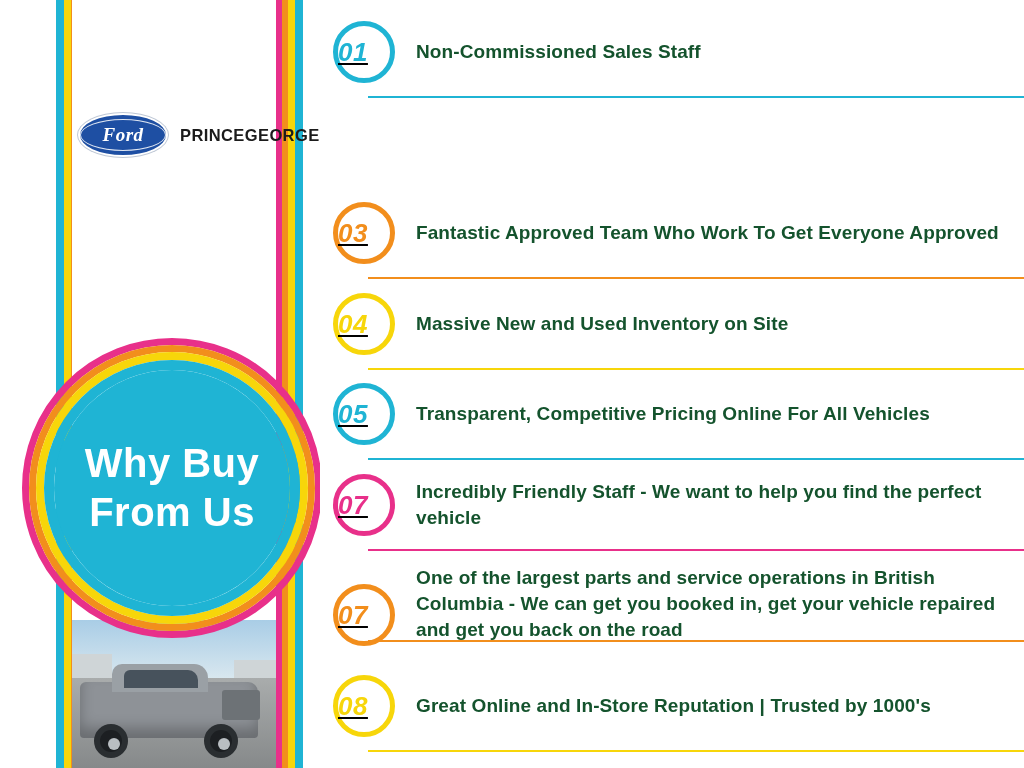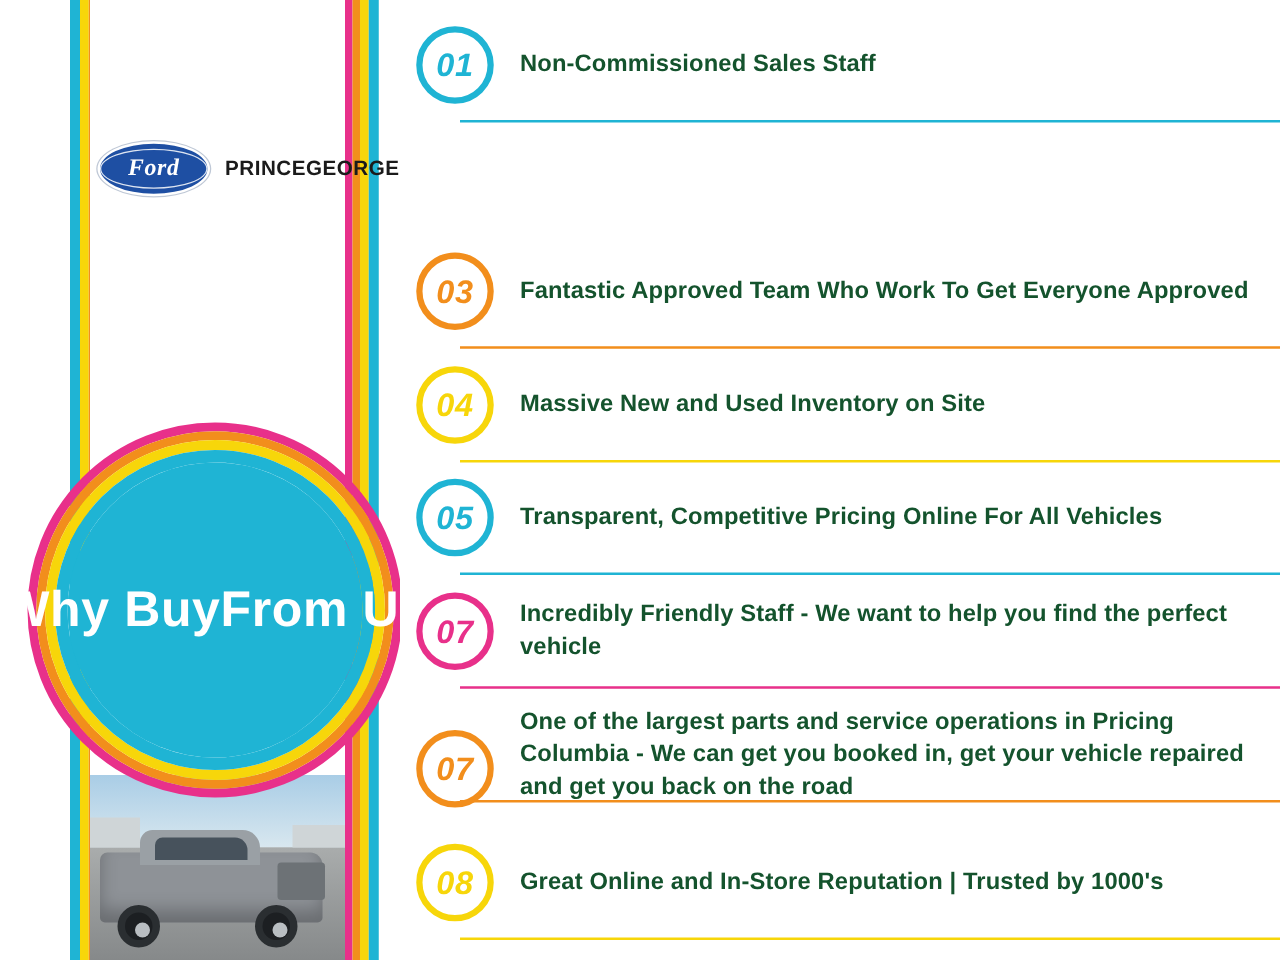--- a/index.html
+++ b/index.html
@@ -117,21 +117,21 @@
 
   .badge-core {
     position: absolute;
     left: 32px;
     top: 32px;
     width: 236px;
     height: 236px;
     border-radius: 50%;
     background: #1fb4d4;
     display: flex;
-    flex-direction: row;
+    flex-direction: column;
     align-items: center;
     justify-content: center;
     color: #ffffff;
   }
 
   .badge-core .l1, .badge-core .l2 {
     font-size: 40px;
     font-weight: bold;
     letter-spacing: .5px;
     line-height: 1.22;
@@ -229,21 +229,22 @@
     left: 13px;
     top: 9px;
     width: 62px;
     height: 62px;
     border-radius: 50%;
     background: #ffffff;
     border: 5px solid #404040;
     box-sizing: border-box;
     display: flex;
     align-items: center;
-    justify-content: center;
+    justify-content: flex-start;
+    text-decoration: underline;
   }
 
   .num-badge span {
     font-family: "Liberation Sans", sans-serif;
     font-weight: bold;
     font-style: italic;
     font-size: 26px;
     letter-spacing: .5px;
   }
 
@@ -369,21 +370,21 @@
         <span style="color:#e8308a;">07</span>
       </div>
       <div class="item-text">Incredibly Friendly Staff - We want to help you find the perfect vehicle</div>
       <div class="rule" style="background:#e8308a;"></div>
     </div>
 
     <div class="item" style="top:556px;">
       <div class="num-badge" style="border-color:#f28e1c; top:28px;">
         <span style="color:#f28e1c;">07</span>
       </div>
-      <div class="item-text" style="top:16px;height:64px;">One of the largest parts and service operations in Pricing Columbia - We can get you booked in, get your vehicle repaired and get you back on the road</div>
+      <div class="item-text" style="top:16px;height:64px;">One of the largest parts and service operations in British Columbia - We can get you booked in, get your vehicle repaired and get you back on the road</div>
       <div class="rule" style="background:#f28e1c;"></div>
     </div>
 
     <div class="item" style="top:666px;">
       <div class="num-badge" style="border-color:#f7d60a;">
         <span style="color:#f7d60a;">08</span>
       </div>
       <div class="item-text">Great Online and In-Store Reputation | Trusted by 1000's</div>
       <div class="rule" style="background:#f7d60a;"></div>
     </div>

